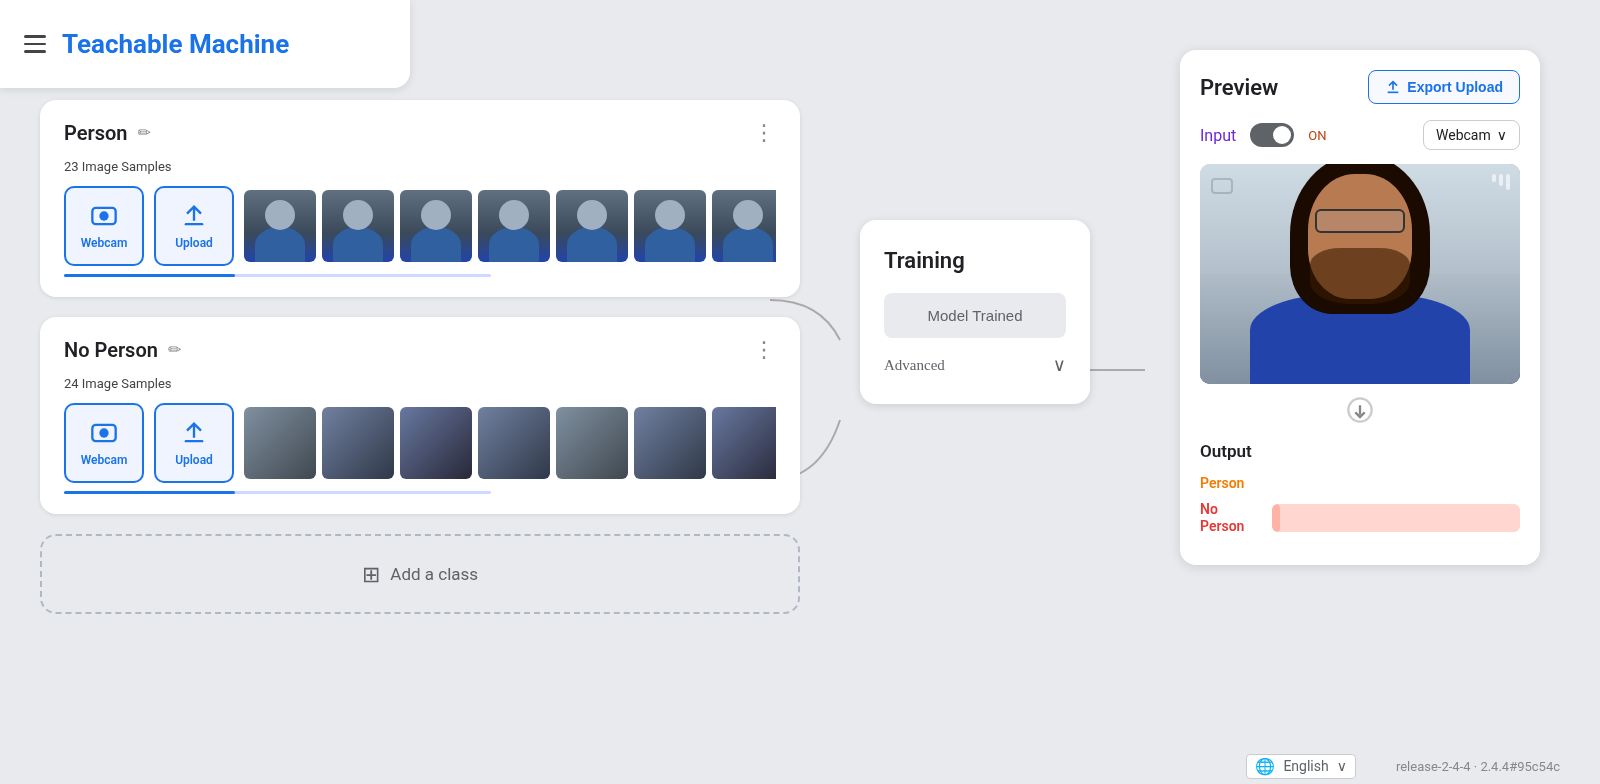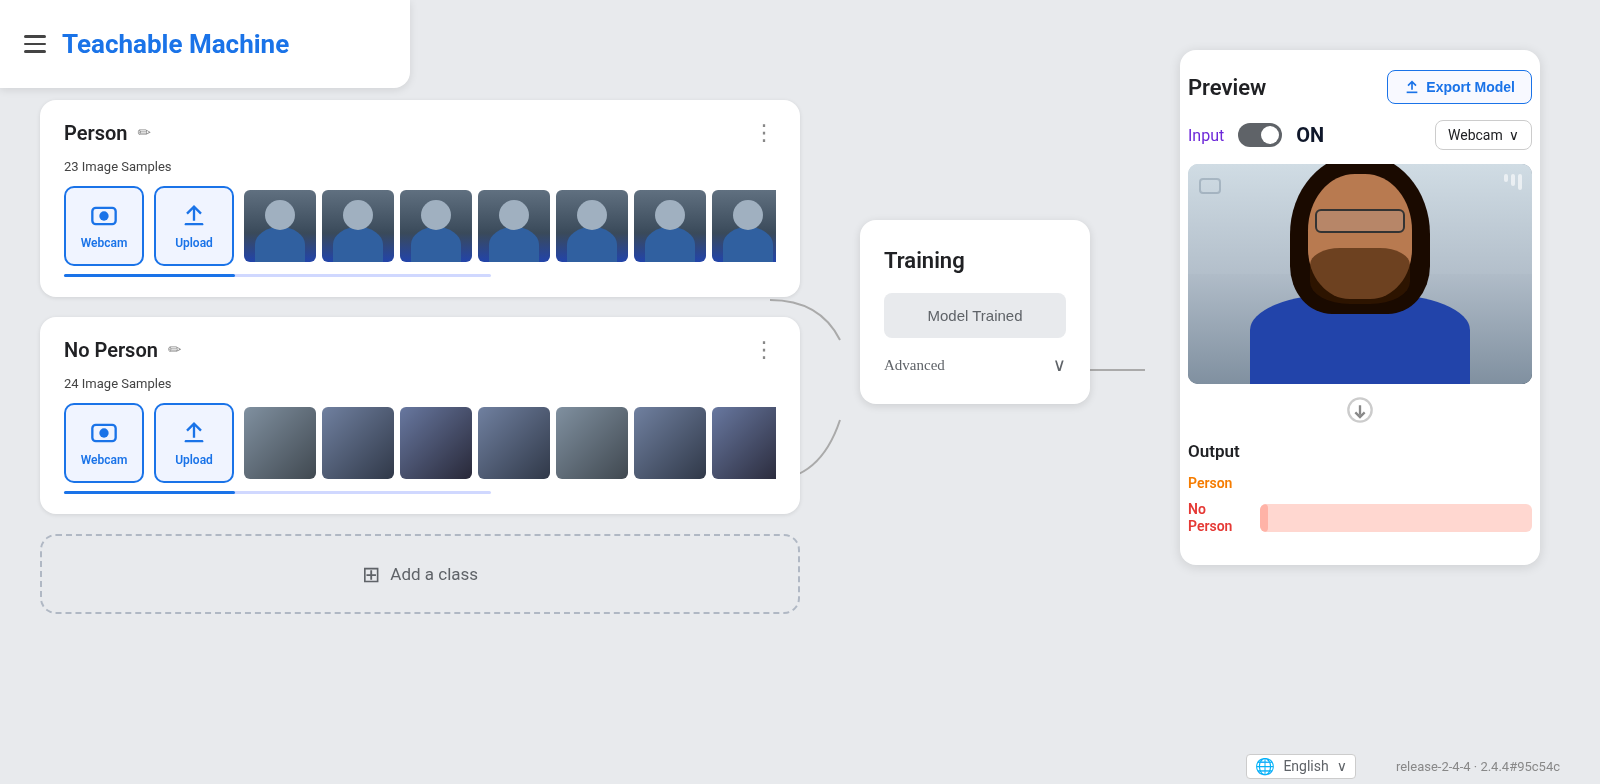--- a/index.html
+++ b/index.html
@@ -250,21 +250,21 @@
     }
 
     
     .preview-panel {
       position: absolute;
       top: 50px;
       right: 60px;
       width: 360px;
       background: white;
       border-radius: 16px;
-      padding: 20px 8px 20px;
+      padding: 20px 20px 20px;
       box-shadow: 0 2px 12px rgba(0,0,0,0.12);
     }
     .preview-header {
       display: flex;
       align-items: center;
       justify-content: space-between;
       margin-bottom: 16px;
     }
     .preview-title {
       font-size: 22px;
@@ -304,23 +304,23 @@
       cursor: pointer;
     }
     .toggle-thumb {
       position: absolute;
       top: 3px; right: 3px;
       width: 18px; height: 18px;
       border-radius: 50%;
       background: white;
     }
     .on-label {
-      font-size: 20px;
-      color: #0f172a;
-      font-weight: 700;
+      font-size: 13px;
+      color: #c2410c;
+      font-weight: 400;
     }
     .webcam-select {
       display: flex;
       align-items: center;
       gap: 6px;
       padding: 6px 12px;
       border: 1.5px solid #ccc;
       border-radius: 8px;
       font-size: 14px;
       color: #202124;
@@ -564,21 +564,21 @@
 </div>
 
 <div class="preview-panel">
   <div class="preview-header">
     <span class="preview-title">Preview</span>
     <button class="export-btn">
       <svg width="16" height="16" viewBox="0 0 24 24" fill="none" stroke="#1a73e8" stroke-width="2.5">
         <path d="M12 16V4M6 10l6-6 6 6"></path>
         <path d="M4 20h16"></path>
       </svg>
-      <span>Export Model</span>
+      <span>Export Upload</span>
     </button>
   </div>
 
   <div class="input-row">
     <span class="input-label">Input</span>
     <div class="toggle-track">
       <div class="toggle-thumb"></div>
     </div>
     <span class="on-label">ON</span>
     <div class="webcam-select">

